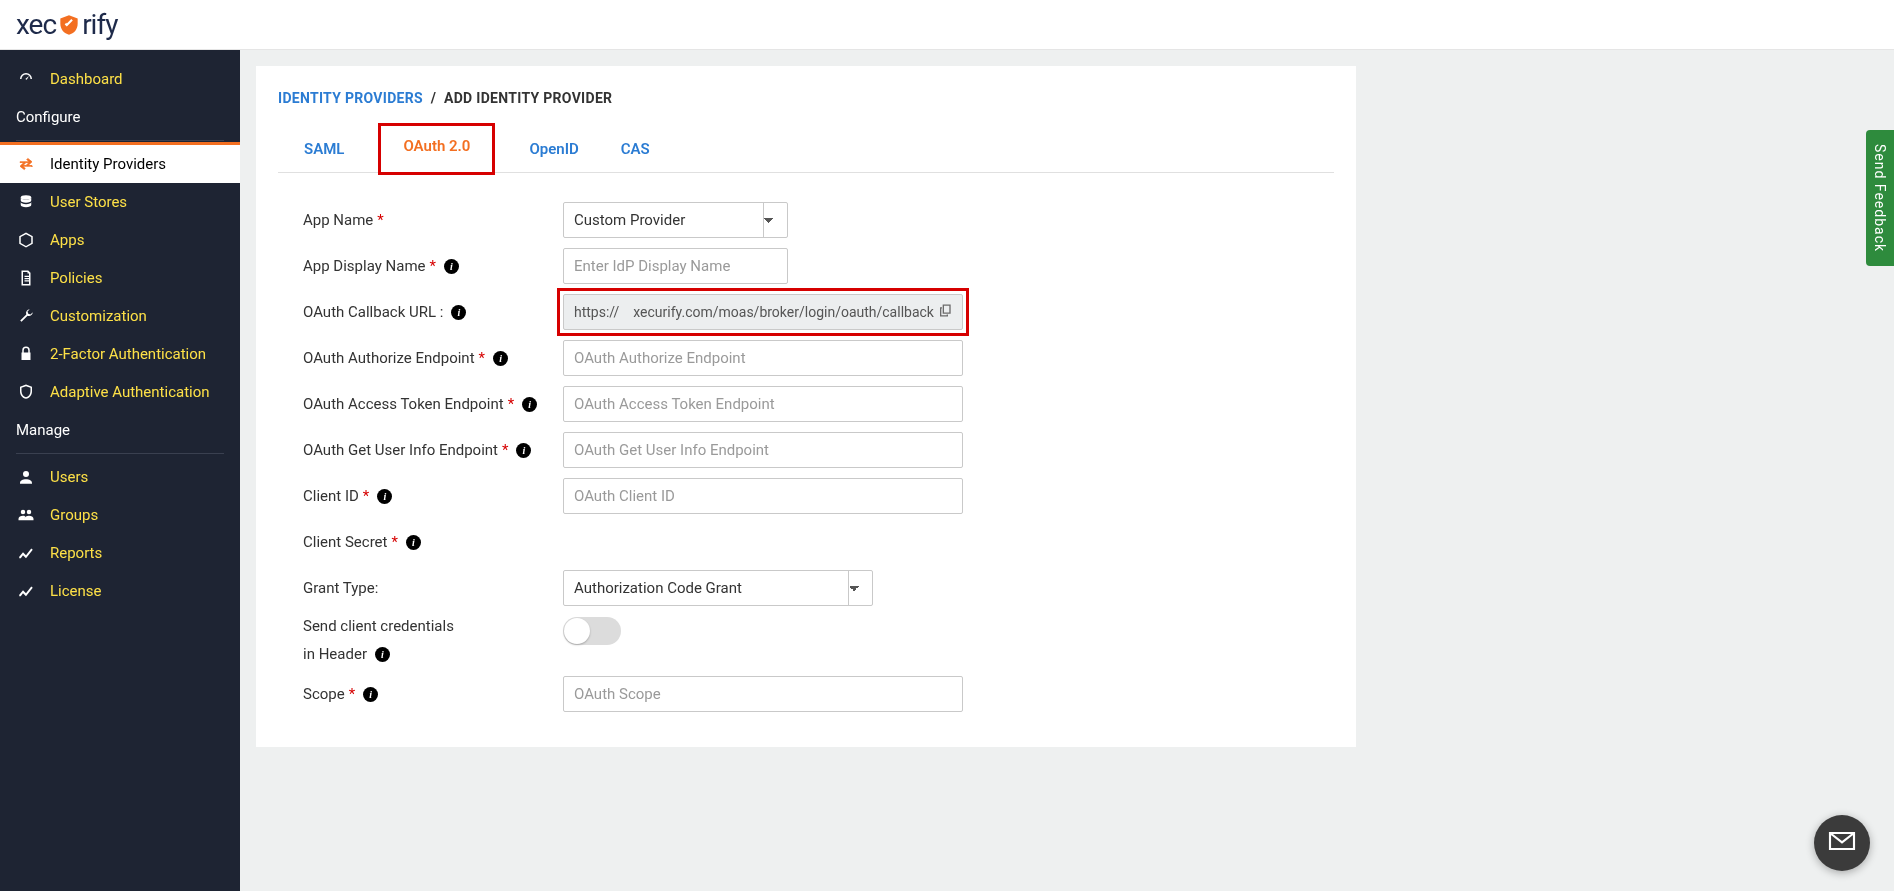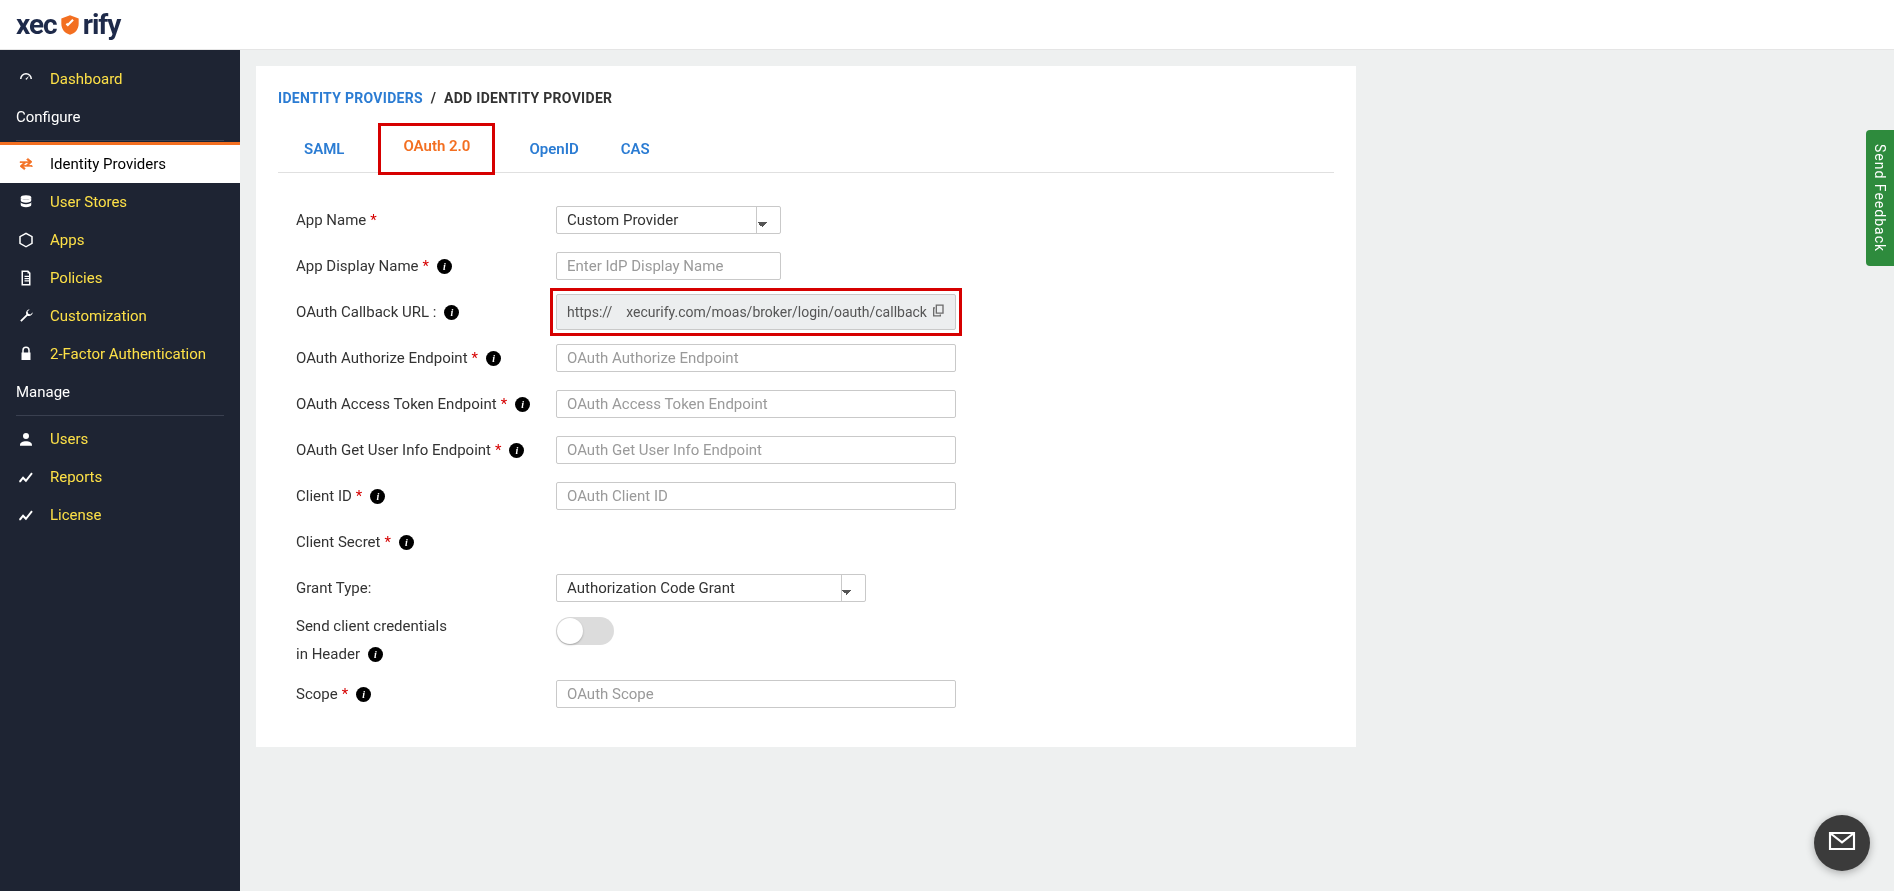--- a/index.html
+++ b/index.html
@@ -1,20 +1,20 @@
 <!DOCTYPE html>
 <html><head>
   <meta charset="utf-8">
   <style>
     * { margin: 0; padding: 0; box-sizing: border-box; font-family: -apple-system, BlinkMacSystemFont, "Segoe UI", Roboto, "Helvetica Neue", Arial, sans-serif; }
     body { background: #eef0f0; overflow-x: hidden; }
 
     .top-bar { background: #fff; height: 50px; display: flex; align-items: center; padding: 0 16px; border-bottom: 1px solid #e5e5e5; }
     .logo { display: flex; align-items: center; }
-    .logo-text { font-size: 28px; font-weight: 700; color: #1e2a4a; letter-spacing: -1px; }
+    .logo-text { font-size: 28px; font-weight: 400; color: #1e2a4a; letter-spacing: -1px; }
     .logo-shield { width: 26px; height: 26px; display: inline-flex; align-items: center; justify-content: center; position: relative; top: 1px; }
 
     .layout { display: flex; min-height: calc(100vh - 50px); }
 
     .sidebar { width: 240px; background: #1e2433; color: #fff; flex-shrink: 0; padding-top: 10px; }
     .sidebar-item { display: flex; align-items: center; padding: 10px 16px; cursor: pointer; font-size: 15px; gap: 14px; color: #fde047; }
     .sidebar-item.active { background: #fff; color: #000; }
     .sidebar-item.active .sb-icon svg { stroke: #f36f21; fill: #f36f21; }
     .sidebar .sb-icon { width: 20px; display: inline-flex; align-items: center; justify-content: center; flex-shrink: 0; }
     .sidebar-section { padding: 10px 16px; font-size: 15px; color: #fff; }
@@ -28,26 +28,26 @@
     .breadcrumb a { color: #2b7cd3; text-decoration: none; }
     .breadcrumb .sep { color: #333; padding: 0 4px; }
     .breadcrumb .current { color: #333; }
 
     .tabs { display: flex; gap: 26px; border-bottom: 1px solid #e0e0e0; padding-left: 18px; }
     .tab { padding: 14px 8px; font-size: 15px; font-weight: 600; color: #2b7cd3; cursor: pointer; position: relative; }
     .tab.active { color: #f36f21; }
     .tab.active-box { border: 3px solid #d60000; padding: 11px 22px; margin: -3px 0 -3px; }
 
     .form { padding: 24px 0 0 18px; }
-    .form-row { display: flex; align-items: center; min-height: 46px; gap: 10px; }
+    .form-row { display: flex; align-items: center; min-height: 46px; gap: 10px; margin-left: 7px; }
     .form-label { width: 250px; font-size: 15px; color: #333; display: flex; align-items: center; gap: 4px; }
     .req { color: #d60000; display:inline; }
     .info-icon { width: 15px; height: 15px; border-radius: 50%; background: #000; color: #fff; display: inline-flex; align-items: center; justify-content: center; font-size: 10px; font-weight: 700; font-style: italic; font-family: Georgia, serif; cursor: help; margin-left: 4px; }
 
-    .input, .select { height: 28px; border: 1px solid #c9c9c9; border-radius: 2px; padding: 0 10px; font-size: 15px; color: #333; background:#fff; }
+    .input, .select { height: 36px; border: 1px solid #c9c9c9; border-radius: 2px; padding: 0 10px; font-size: 15px; color: #333; background:#fff; }
     .input::placeholder { color: #9a9a9a; }
     .input-sm { width: 225px; }
     .input-md { width: 400px; }
     .select-sm { width: 225px; }
     .select-md { width: 310px; }
 
     .readonly-box { position: relative; width: 400px; height: 36px; background: #eceeef; border: 1px solid #c9c9c9; border-radius: 2px; display: flex; align-items: center; padding: 0 34px 0 10px; color: #555; font-size: 14px; overflow: hidden; white-space: nowrap; }
     .readonly-wrap { position: relative; display: inline-block; }
     .red-outline { position: absolute; inset: -6px -6px -6px -6px; border: 3px solid #d60000; pointer-events: none; }
     .copy-icon { position: absolute; right: 8px; top: 50%; transform: translateY(-50%); cursor: pointer; color: #6b6b6b; }
@@ -133,29 +133,45 @@
       <span>Customization</span>
     </div>
     <div class="sidebar-item">
       <span class="sb-icon">
           <svg width="18" height="18" viewBox="0 0 24 24">
             <path fill="#fff" d="M12 2a5 5 0 015 5v3h1v10H6V10h1V7a5 5 0 015-5zm3 8V7a3 3 0 10-6 0v3h6z"></path>
           </svg>
         </span>
       <span>2-Factor Authentication</span>
     </div>
+    <div class="sidebar-item">
+      <span class="sb-icon">
+          <svg width="18" height="18" viewBox="0 0 24 24">
+            <path fill="#fff" d="M12 2l8 3v6c0 5-3.4 9.3-8 10-4.6-.7-8-5-8-10V5l8-3zm0 2.2L6 6.4V11c0 3.9 2.5 7.3 6 8 3.5-.7 6-4.1 6-8V6.4l-6-2.2z"></path>
+          </svg>
+        </span>
+      <span>Adaptive Authentication</span>
+    </div>
     <div class="sidebar-section">Manage</div>
     <hr class="sidebar-divider">
     <div class="sidebar-item">
       <span class="sb-icon">
           <svg width="18" height="18" viewBox="0 0 24 24">
             <path fill="#fff" d="M12 12a4 4 0 100-8 4 4 0 000 8zm-8 8c0-3.3 3.6-5 8-5s8 1.7 8 5v1H4v-1z"></path>
           </svg>
         </span>
       <span>Users</span>
+    </div>
+    <div class="sidebar-item">
+      <span class="sb-icon">
+          <svg width="18" height="18" viewBox="0 0 24 24">
+            <path fill="#fff" d="M8 11a3 3 0 100-6 3 3 0 000 6zm8 0a3 3 0 100-6 3 3 0 000 6zm-8 2c-3 0-6 1.3-6 4v2h8v-2c0-1 .4-1.9 1.1-2.6C10 12.5 9 13 8 13zm8 0c-3 0-6 1.3-6 4v2h12v-2c0-2.7-3-4-6-4z"></path>
+          </svg>
+        </span>
+      <span>Groups</span>
     </div>
     <div class="sidebar-item">
       <span class="sb-icon">
           <svg width="18" height="18" viewBox="0 0 24 24">
             <path fill="#fff" d="M3 17l5-6 4 4 7-9 2 1.5L12 19l-4-4-3 4H3z"></path>
           </svg>
         </span>
       <span>Reports</span>
     </div>
     <div class="sidebar-item">

